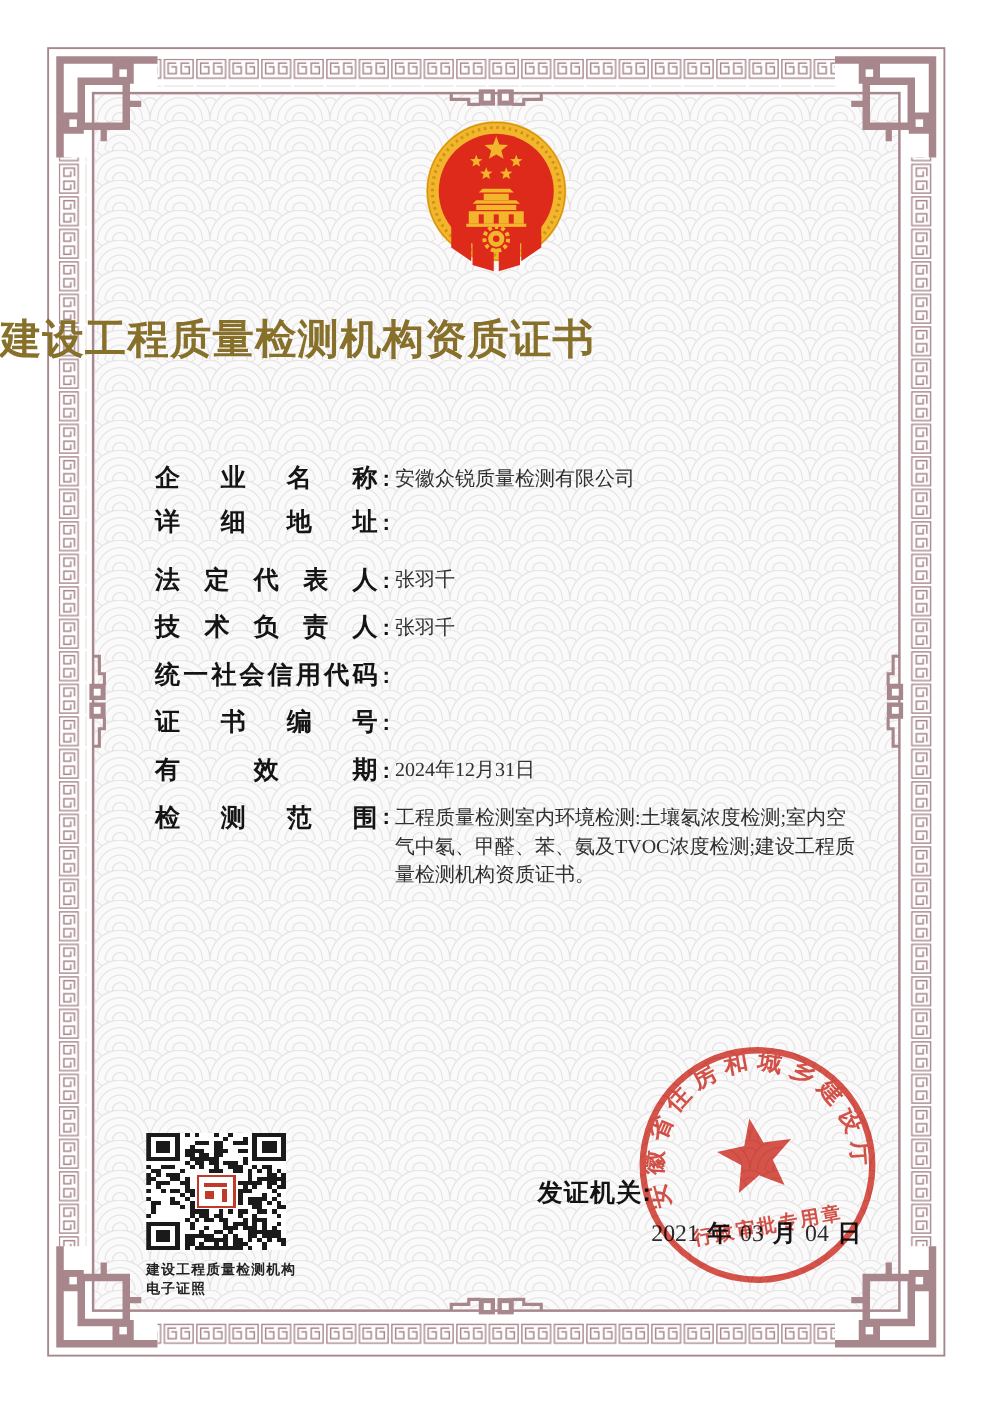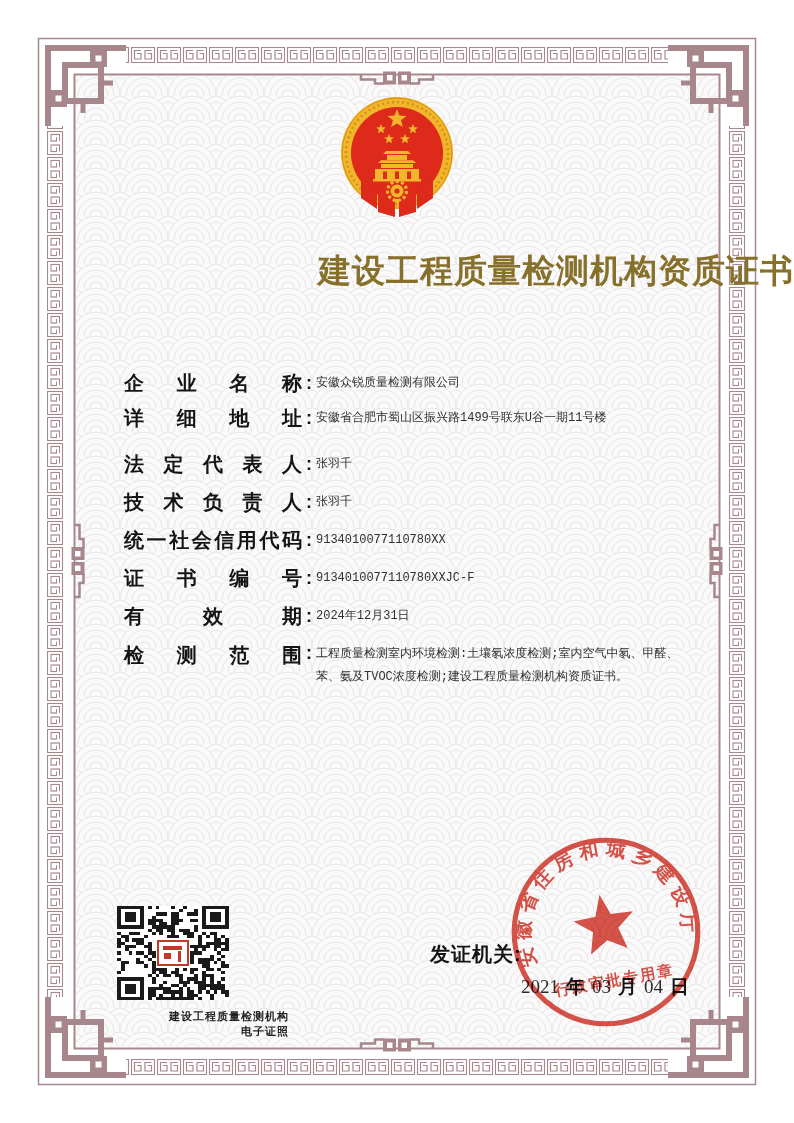--- a/index.html
+++ b/index.html
@@ -22,46 +22,46 @@
   .ckh{fill:#ffffff;}
   .seal-stroke{stroke:var(--seal);fill:none;}
   .seal-fill{fill:var(--seal);}
   .seal-text{fill:var(--seal);font-weight:bold;font-family:"Liberation Sans",sans-serif;}
 
   
   .emblem{position:absolute;left:337px;top:90px;width:120px;height:136px;}
 
   
   .cert-title{
-    position:absolute;left:0;top:249px;width:794px;text-align:right;
+    position:absolute;left:0;top:249px;width:794px;text-align:left;
     font-size:33px;font-weight:bold;letter-spacing:1px;color:var(--title);
   }
 
   
   .fields{position:absolute;left:124px;top:0;width:570px;}
   .row{position:absolute;left:0;display:flex;align-items:center;width:570px;}
   .row.top-align{align-items:flex-start;}
   .row-1{top:371px;} .row-2{top:406px;} .row-3{top:452px;} .row-4{top:490px;}
   .row-5{top:528px;} .row-6{top:566px;} .row-7{top:604px;} .row-8{top:643px;}
   .lbl{
     width:178px;flex:none;font-weight:bold;font-size:20px;color:var(--label);
     line-height:25px;
   }
   .js-justify{display:flex;justify-content:space-between;}
   .colon{flex:none;width:14px;font-weight:bold;font-size:18px;color:var(--label);text-align:center;}
   .val{
-    font-family:Liberation Mono, monospace;
-    font-size:12px;line-height:23px;color:var(--value);max-width:376px;
+    font-family:Liberation Serif, serif;
+    font-size:16px;line-height:23px;color:var(--value);max-width:376px;
   }
 
   
   .qr-block{position:absolute;left:117px;top:906px;width:172px;}
   .qr-svg{margin-left:0;}
   .qr-caption{
-    margin-top:9px;width:172px;text-align:right;font-size:11px;font-weight:bold;
+    margin-top:9px;width:172px;text-align:left;font-size:11px;font-weight:bold;
     letter-spacing:1px;color:#222;line-height:15px;
   }
 
   
   .issuer{position:absolute;left:430px;top:941px;font-size:20px;font-weight:bold;color:var(--label);letter-spacing:1px;}
   .issue-date{position:absolute;left:521px;top:974px;display:flex;align-items:baseline;gap:7px;color:#151515;}
   .issue-date .num{font-family:"Liberation Serif","DejaVu Serif",serif;font-size:19px;color:#2b2b2b;}
   .issue-date .unit{font-size:19px;font-weight:bold;}
   .seal{position:absolute;left:504px;top:830px;width:204px;height:204px;mix-blend-mode:multiply;opacity:.92;}
 </style>
@@ -185,21 +185,20 @@
       <span class="val">安徽众锐质量检测有限公司</span>
     </div>
     <div class="row row-2">
       <span class="lbl js-justify">
           <span>详</span>
           <span>细</span>
           <span>地</span>
           <span>址</span>
         </span>
       <span class="colon">:</span>
-      <span class="val">安徽省合肥市蜀山区振兴路1499号联东U谷一期11号楼</span>
     </div>
     <div class="row row-3">
       <span class="lbl js-justify">
           <span>法</span>
           <span>定</span>
           <span>代</span>
           <span>表</span>
           <span>人</span>
         </span>
       <span class="colon">:</span>
@@ -221,31 +220,29 @@
           <span>统</span>
           <span>一</span>
           <span>社</span>
           <span>会</span>
           <span>信</span>
           <span>用</span>
           <span>代</span>
           <span>码</span>
         </span>
       <span class="colon">:</span>
-      <span class="val">9134010077110780XX</span>
     </div>
     <div class="row row-6">
       <span class="lbl js-justify">
           <span>证</span>
           <span>书</span>
           <span>编</span>
           <span>号</span>
         </span>
       <span class="colon">:</span>
-      <span class="val">9134010077110780XXJC-F</span>
     </div>
     <div class="row row-7">
       <span class="lbl js-justify">
           <span>有</span>
           <span>效</span>
           <span>期</span>
         </span>
       <span class="colon">:</span>
       <span class="val">2024年12月31日</span>
     </div>

